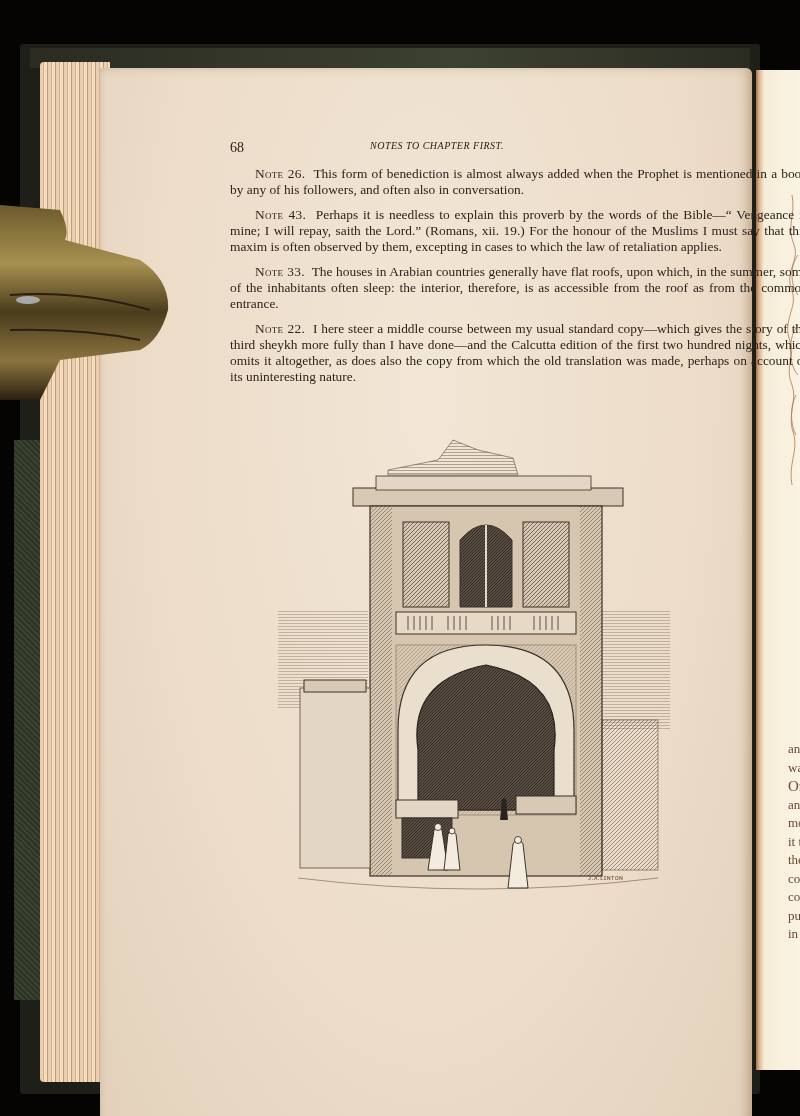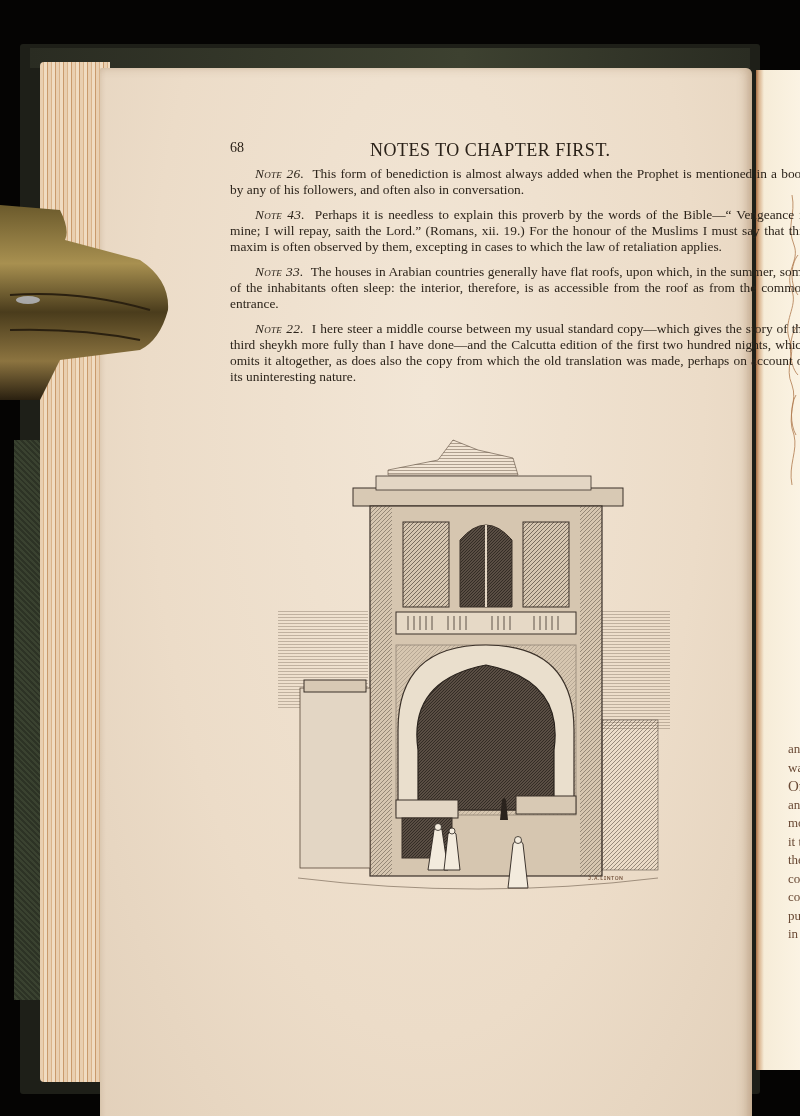--- a/index.html
+++ b/index.html
@@ -46,29 +46,30 @@
     .bookstand {
       position: absolute; left: 0px; top: 200px; width: 175px; height: 200px;
     }
     .header {
       position: absolute; left: 130px; top: 72px; width: 580px; height: 20px;
       font-size: 14px; color: #2a2118;
     }
     .page-number { position: absolute; left: 0; top: 0; }
     .running-head {
       position: absolute; left: 140px; top: 0; letter-spacing: 0.5px;
-      font-size: 18px;
+      font-size: 10px;
+      font-style: italic;
     }
     .body-text {
       position: absolute; left: 130px; top: 98px; width: 578px;
       font-size: 13.4px; line-height: 16px; color: #2c241b;
       text-align: justify;
     }
     .note { margin: 0 0 9px 0; text-indent: 25px; }
-    .note-label { font-variant: small-caps; letter-spacing: 0.3px; font-style: italic; }
+    .note-label { font-variant: small-caps; letter-spacing: 0.3px; }
     .illustration {
       position: absolute; left: 178px; top: 362px; width: 392px; height: 470px;
     }
     .caption-sig {
       position: absolute; left: 488px; top: 806px; font-size: 7px; color: #6d4b34;
       font-family: "Liberation Sans", sans-serif; letter-spacing: 0.5px;
     }
   </style>
 </head>
 <body>

